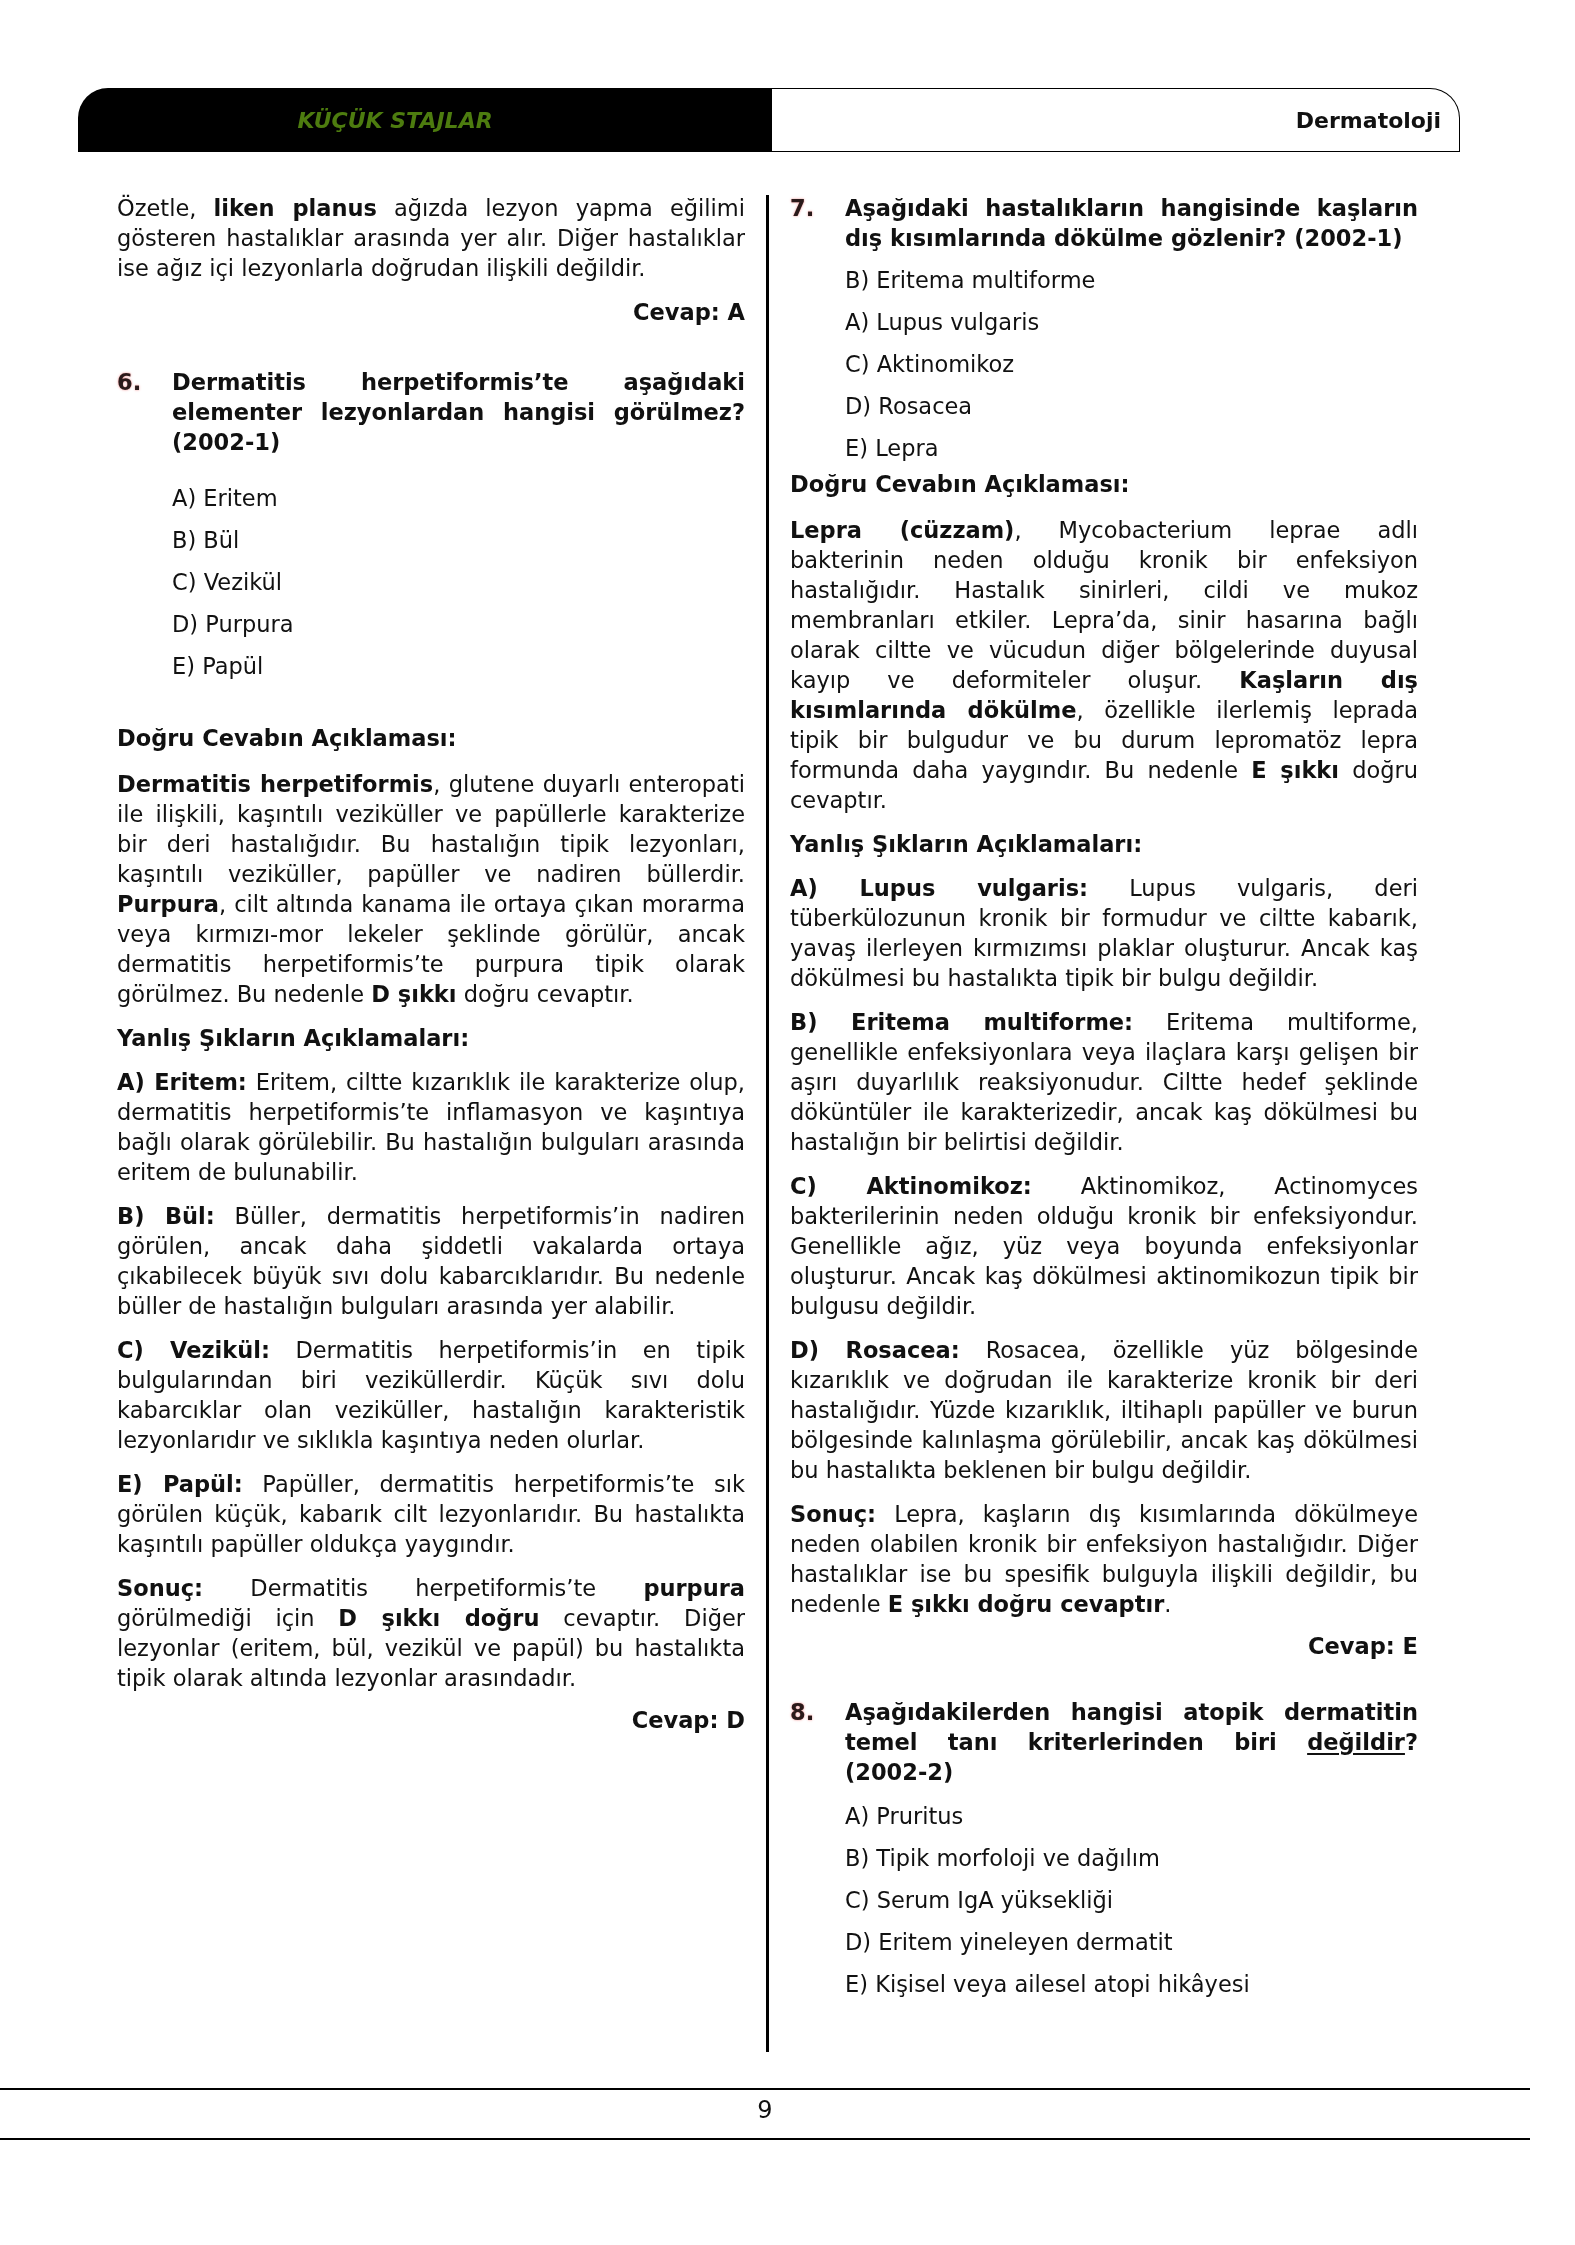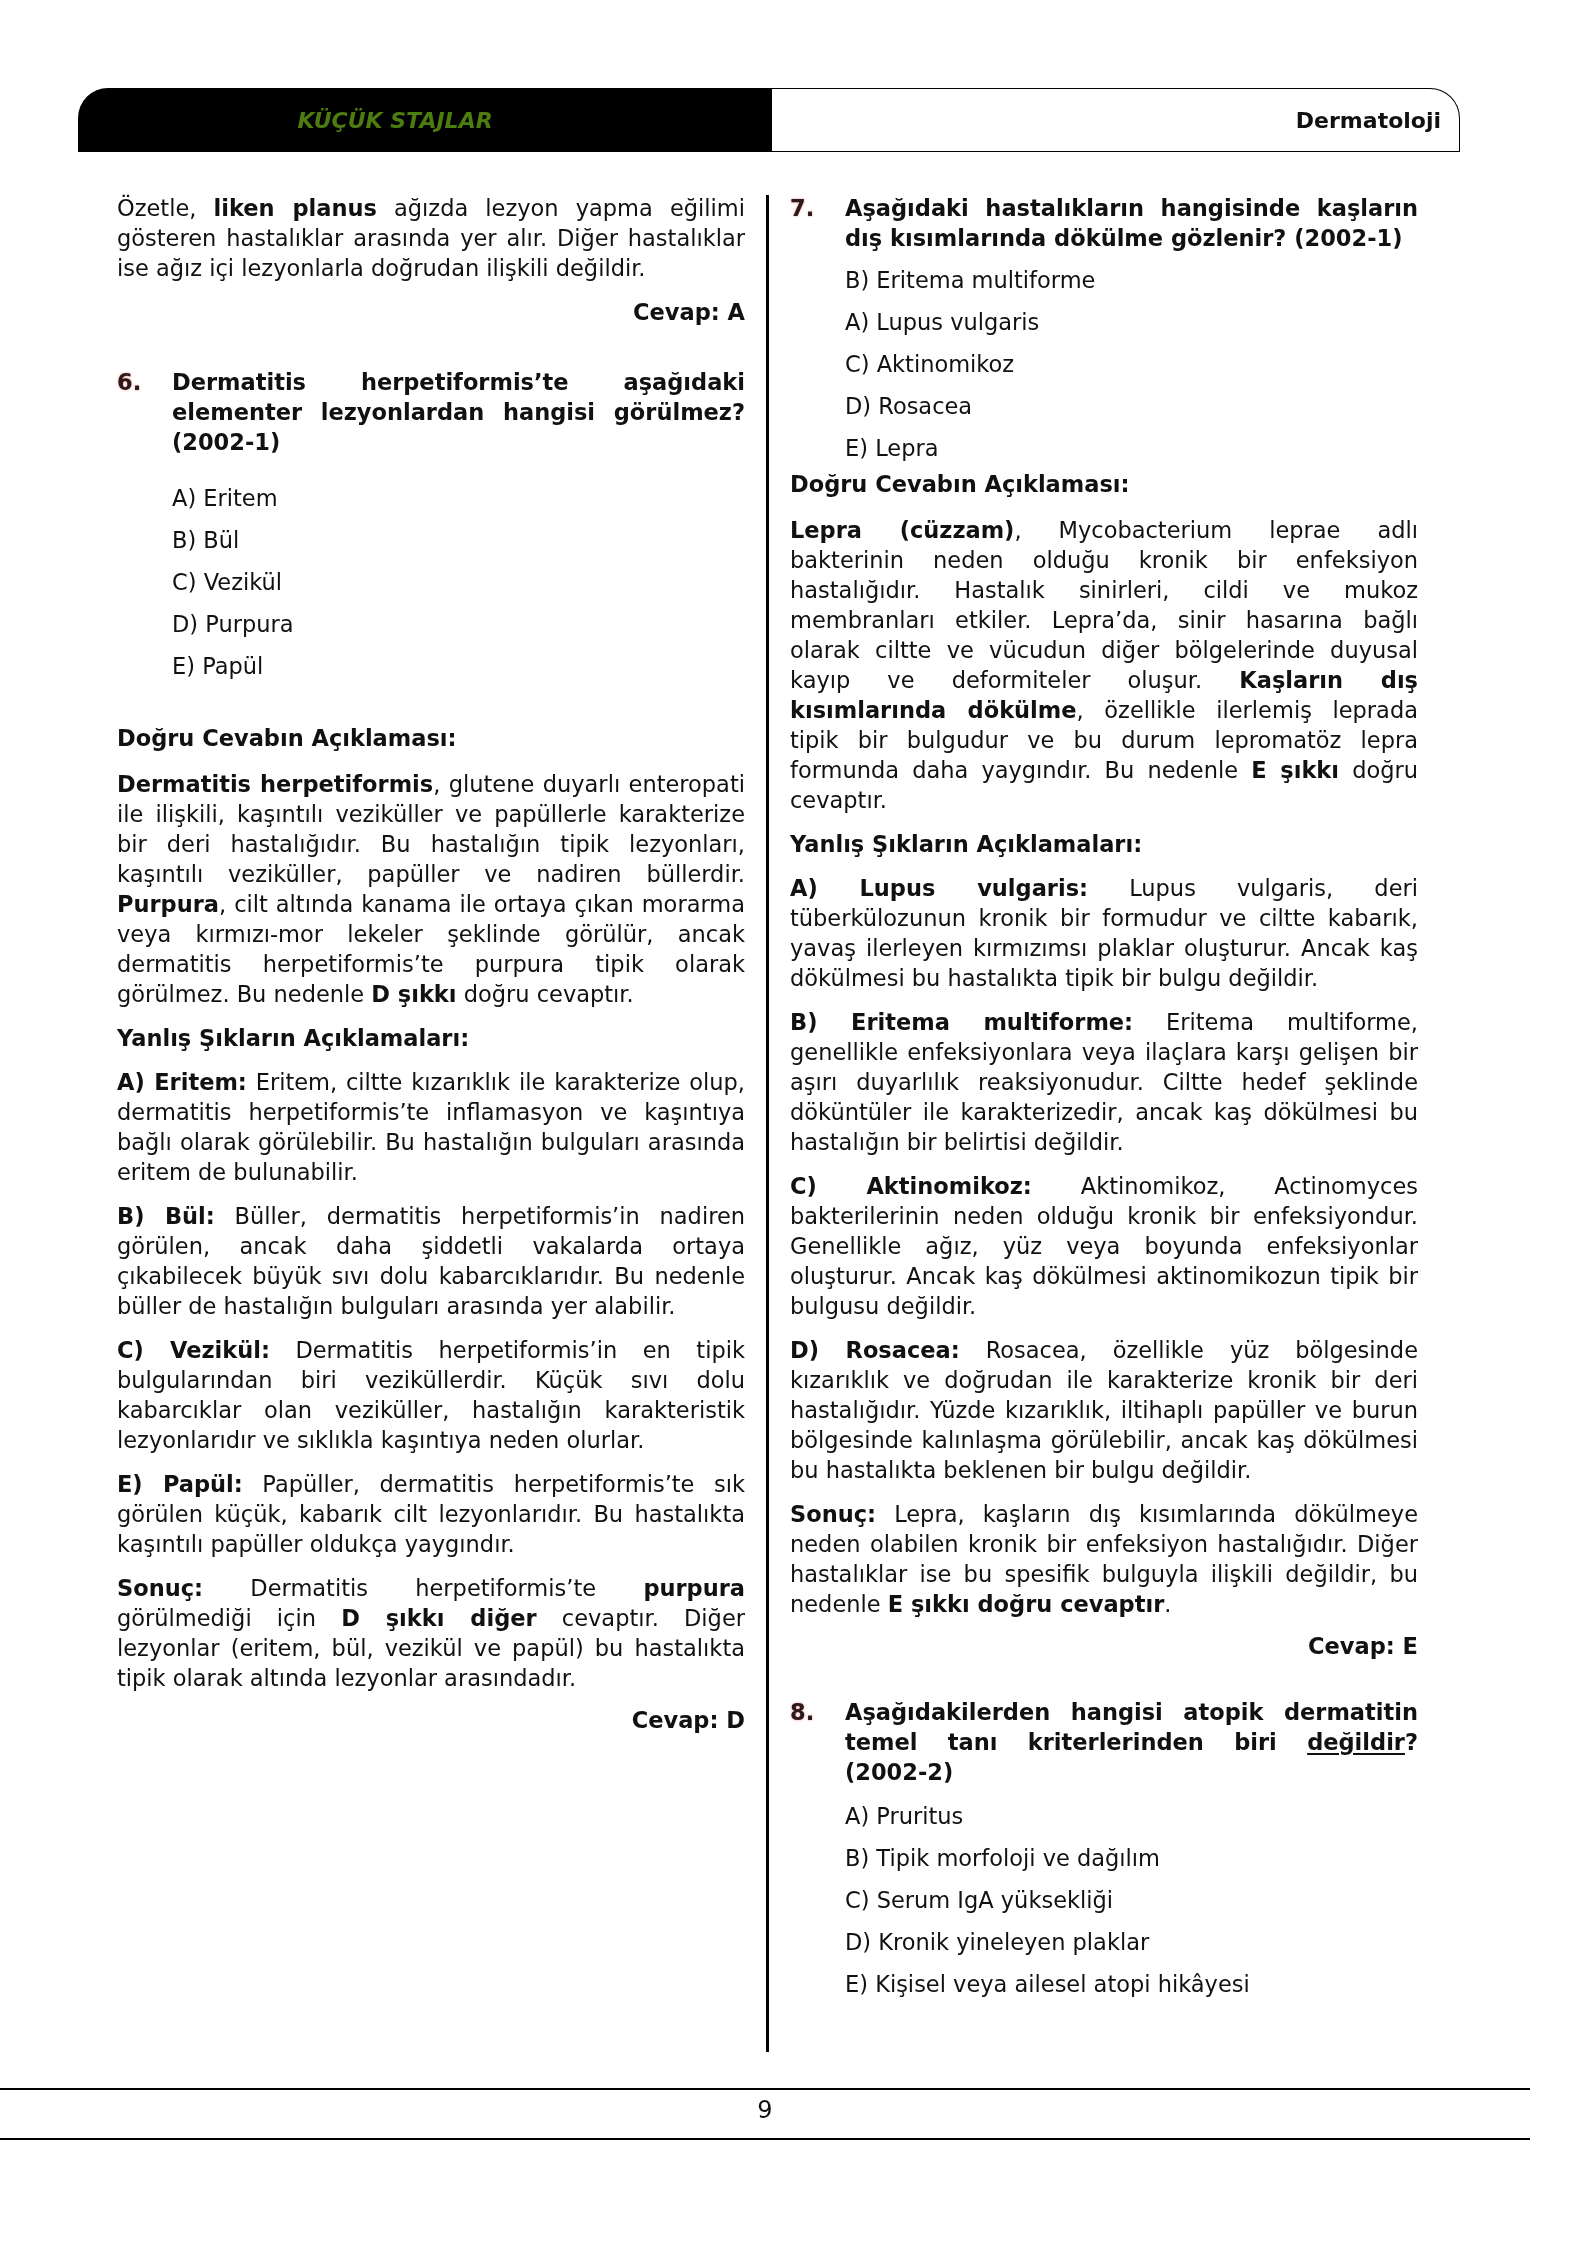--- a/index.html
+++ b/index.html
@@ -87,21 +87,21 @@
   <p class="just" id="q6-correct"><b>Dermatitis herpetiformis</b><span>, glutene duyarlı enteropati ile ilişkili, kaşıntılı veziküller ve papüllerle karakterize bir deri hastalığıdır. Bu hastalığın tipik lezyonları, kaşıntılı veziküller, papüller ve nadiren büllerdir. </span><b>Purpura</b><span>, cilt altında kanama ile ortaya çıkan morarma veya kırmızı-mor lekeler şeklinde görülür, ancak dermatitis herpetiformis’te purpura tipik olarak görülmez. Bu nedenle </span><b>D şıkkı</b><span> doğru cevaptır.</span></p>
   <div style="height:14px"></div>
   <p class="section-title">Yanlış Şıkların Açıklamaları:</p>
   <div id="q6-wrong">
       <p class="just" style="margin-top: 14px;"><b>A) Eritem:</b><span> Eritem, ciltte kızarıklık ile karakterize olup, dermatitis herpetiformis’te inflamasyon ve kaşıntıya bağlı olarak görülebilir. Bu hastalığın bulguları arasında eritem de bulunabilir.</span></p>
       <p class="just" style="margin-top: 14px;"><b>B) Bül:</b><span> Büller, dermatitis herpetiformis’in nadiren görülen, ancak daha şiddetli vakalarda ortaya çıkabilecek büyük sıvı dolu kabarcıklarıdır. Bu nedenle büller de hastalığın bulguları arasında yer alabilir.</span></p>
       <p class="just" style="margin-top: 14px;"><b>C) Vezikül:</b><span> Dermatitis herpetiformis’in en tipik bulgularından biri veziküllerdir. Küçük sıvı dolu kabarcıklar olan veziküller, hastalığın karakteristik lezyonlarıdır ve sıklıkla kaşıntıya neden olurlar.</span></p>
       <p class="just" style="margin-top: 14px;"><b>E) Papül:</b><span> Papüller, dermatitis herpetiformis’te sık görülen küçük, kabarık cilt lezyonlarıdır. Bu hastalıkta kaşıntılı papüller oldukça yaygındır.</span></p>
     </div>
   <div style="height:14px"></div>
-  <p class="just" id="q6-conclusion"><b>Sonuç:</b><span> Dermatitis herpetiformis’te </span><b>purpura</b><span> görülmediği için </span><b>D şıkkı diğer</b><span> cevaptır. Diğer lezyonlar (eritem, bül, vezikül ve papül) bu hastalıkta tipik olarak altında lezyonlar arasındadır.</span></p>
+  <p class="just" id="q6-conclusion"><b>Sonuç:</b><span> Dermatitis herpetiformis’te </span><b>purpura</b><span> görülmediği için </span><b>D şıkkı doğru</b><span> cevaptır. Diğer lezyonlar (eritem, bül, vezikül ve papül) bu hastalıkta tipik olarak altında lezyonlar arasındadır.</span></p>
   <p class="answer" style="margin-top:12px;">Cevap: D</p>
 </div>
 
 <div class="col right">
   <p class="q">
     <span class="num">7.</span>
     <span>Aşağıdaki hastalıkların hangisinde kaşların dış kısımlarında dökülme gözlenir? (2002-1)</span>
   </p>
   <ul class="opts" style="margin-top:6px;" id="q7-opts">
       <li>B) Eritema multiforme</li>
@@ -127,20 +127,20 @@
 
   <div style="height:36px"></div>
   <p class="q">
     <span class="num">8.</span>
     <span>Aşağıdakilerden hangisi atopik dermatitin temel tanı kriterlerinden biri </span><u>değildir</u><span>? (2002-2)</span>
   </p>
   <ul class="opts" style="margin-top:8px;" id="q8-opts">
       <li>A) Pruritus</li>
       <li>B) Tipik morfoloji ve dağılım</li>
       <li>C) Serum IgA yüksekliği</li>
-      <li>D) Kronik yineleyen plaklar</li>
+      <li>D) Eritem yineleyen dermatit</li>
       <li>E) Kişisel veya ailesel atopi hikâyesi</li>
     </ul>
 </div>
 
 <div class="foot-line" style="top:2088px;"></div>
 <div class="page-num">9</div>
 <div class="foot-line" style="top:2138px;"></div>
 
 </body></html>

